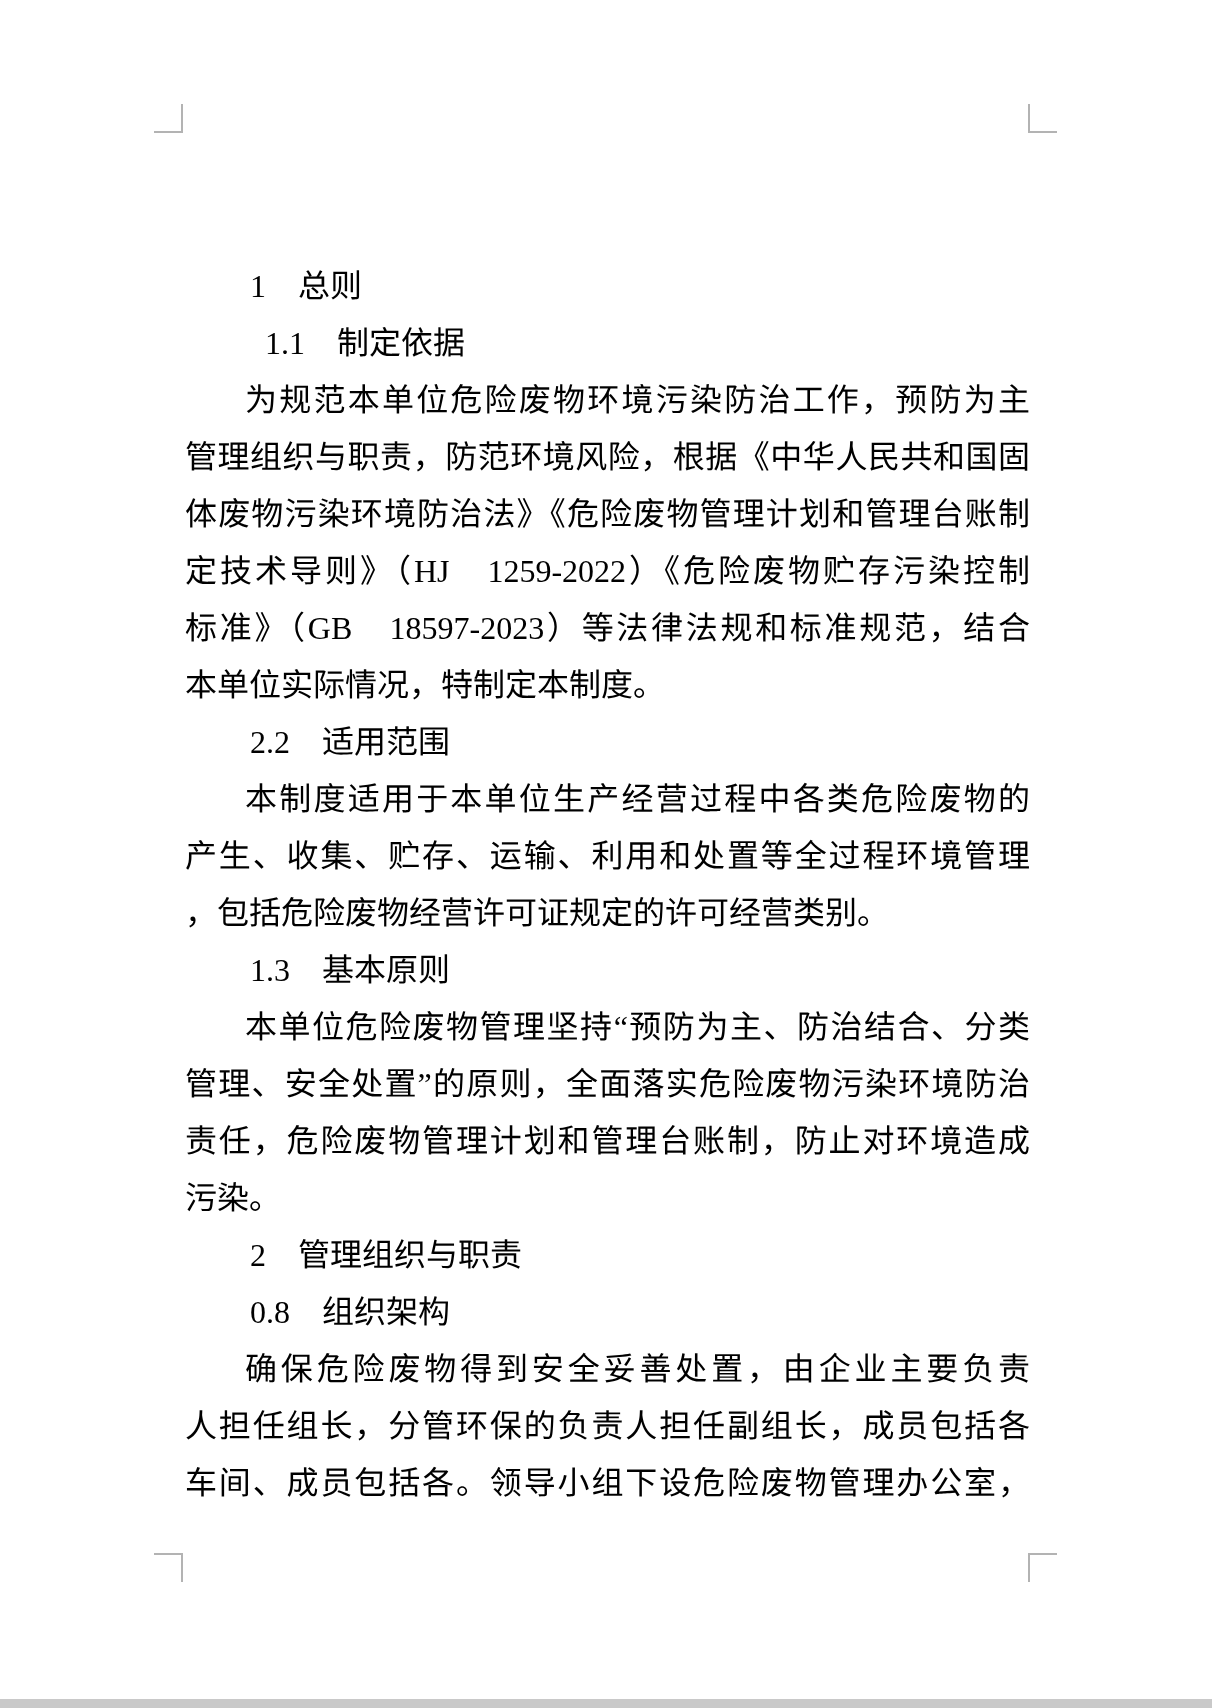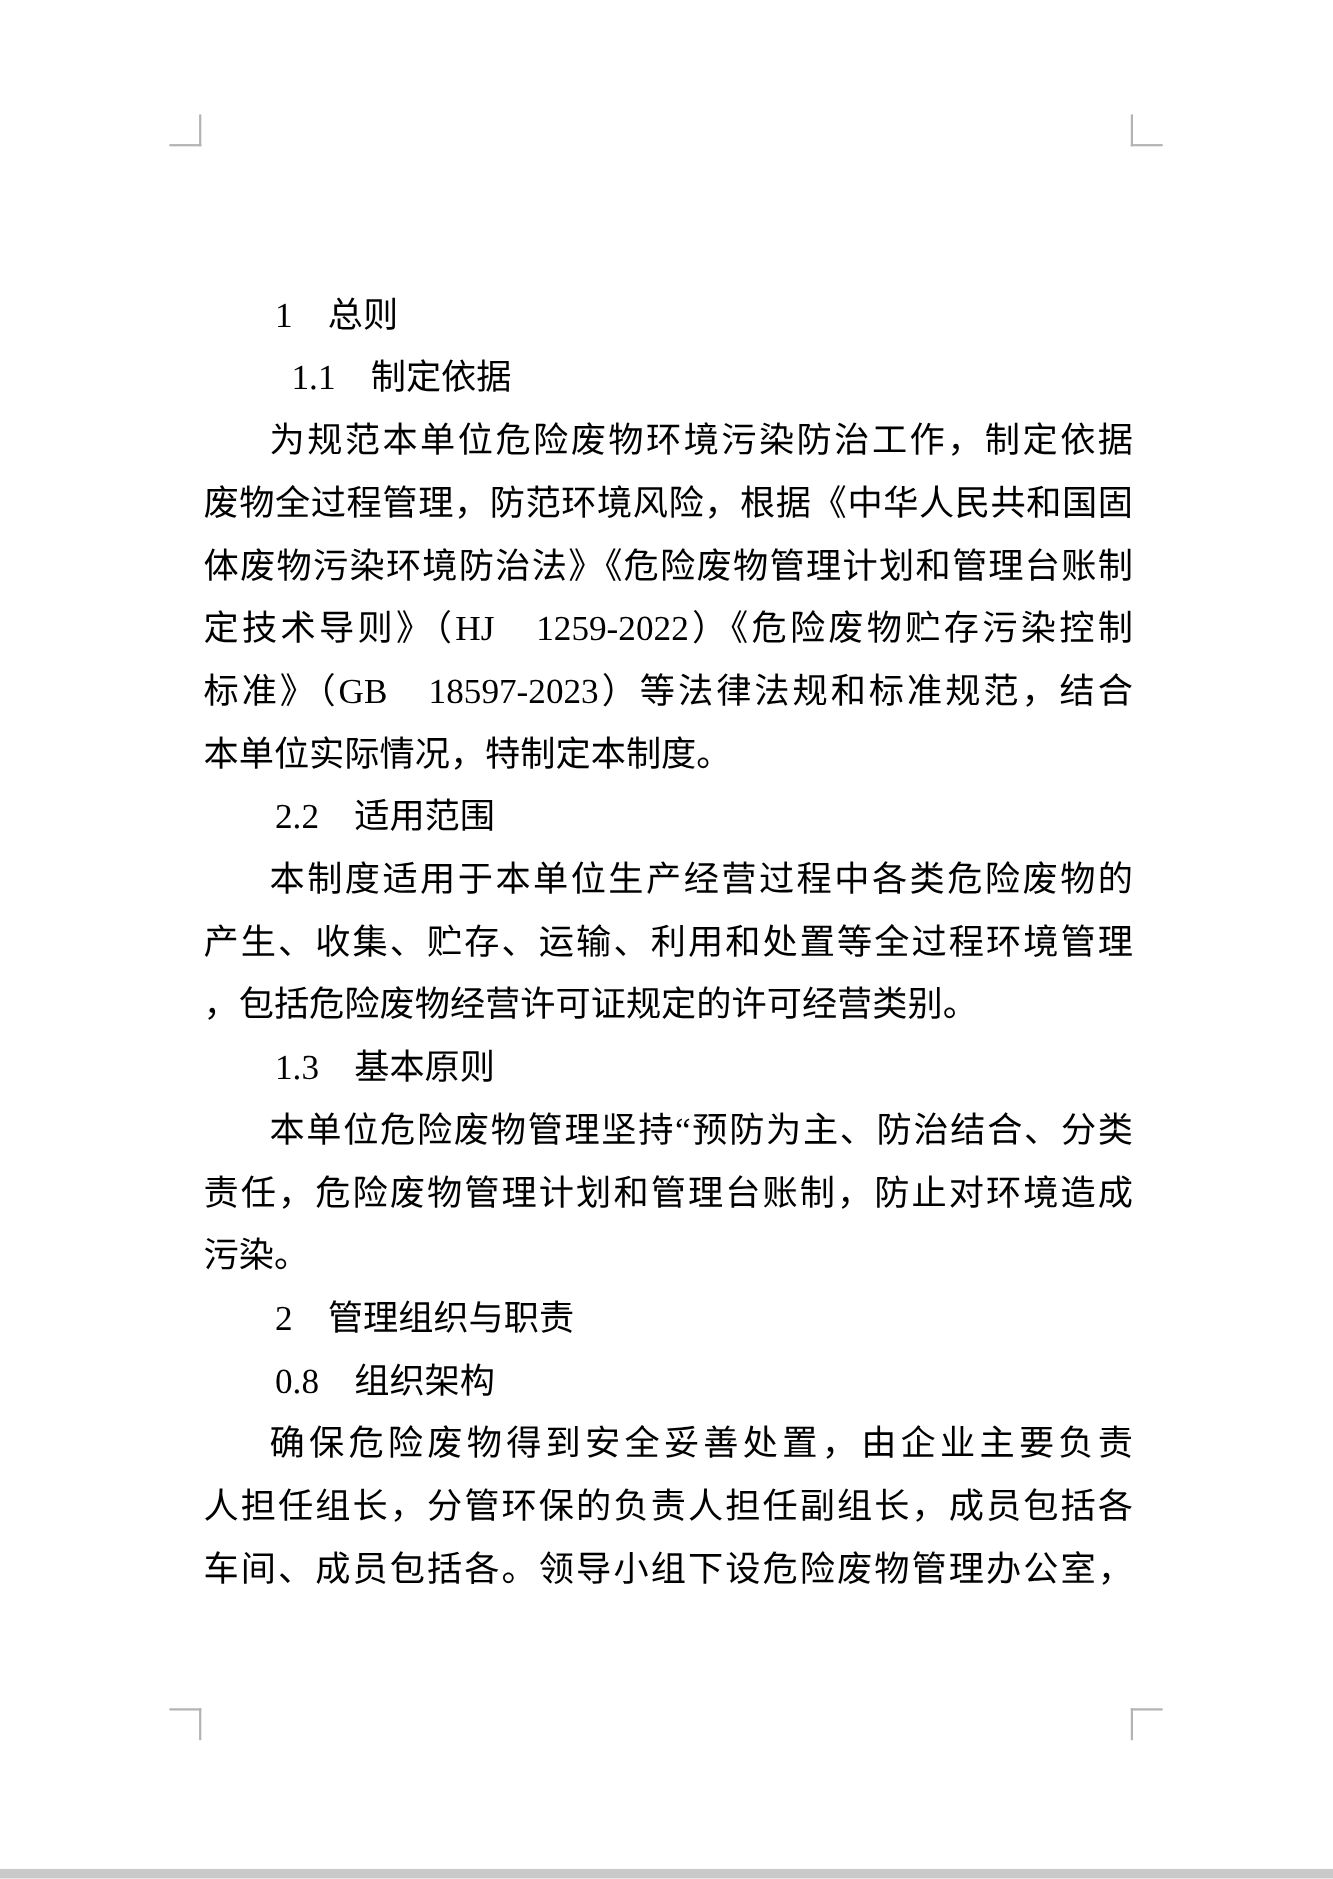--- a/index.html
+++ b/index.html
@@ -69,32 +69,33 @@
 
 <div class="canvas">
   <div class="cropmark tl"></div>
   <div class="cropmark tr"></div>
   <div class="cropmark bl"></div>
   <div class="cropmark br"></div>
 
   <div class="textblock">
       <div class="line ind-h1">1　总则</div>
       <div class="line ind-h2">1.1　制定依据</div>
-      <div class="line ind-first just">为规范本单位危险废物环境污染防治工作，制定依据</div>
-      <div class="line ind-none just">废物全过程管理，防范环境风险，根据《中华人民共和国固</div>
+      <div class="line ind-first just">为规范本单位危险废物环境污染防治工作，预防为主</div>
+      <div class="line ind-none just">管理组织与职责，防范环境风险，根据《中华人民共和国固</div>
       <div class="line ind-none just">体废物污染环境防治法》《危险废物管理计划和管理台账制</div>
       <div class="line ind-none just">定技术导则》（HJ　1259-2022）《危险废物贮存污染控制</div>
       <div class="line ind-none just">标准》（GB　18597-2023）等法律法规和标准规范，结合</div>
       <div class="line ind-none">本单位实际情况，特制定本制度。</div>
       <div class="line ind-h1">2.2　适用范围</div>
       <div class="line ind-first just">本制度适用于本单位生产经营过程中各类危险废物的</div>
       <div class="line ind-none just">产生、收集、贮存、运输、利用和处置等全过程环境管理</div>
       <div class="line ind-none">，包括危险废物经营许可证规定的许可经营类别。</div>
       <div class="line ind-h1">1.3　基本原则</div>
       <div class="line ind-first just">本单位危险废物管理坚持“预防为主、防治结合、分类</div>
+      <div class="line ind-none just">管理、安全处置”的原则，全面落实危险废物污染环境防治</div>
       <div class="line ind-none just">责任，危险废物管理计划和管理台账制，防止对环境造成</div>
       <div class="line ind-none">污染。</div>
       <div class="line ind-h1">2　管理组织与职责</div>
       <div class="line ind-h1">0.8　组织架构</div>
       <div class="line ind-first just">确保危险废物得到安全妥善处置，由企业主要负责</div>
       <div class="line ind-none just">人担任组长，分管环保的负责人担任副组长，成员包括各</div>
       <div class="line ind-none just">车间、成员包括各。领导小组下设危险废物管理办公室，</div>
     </div>
 
   <div class="bottom-bar"></div>

